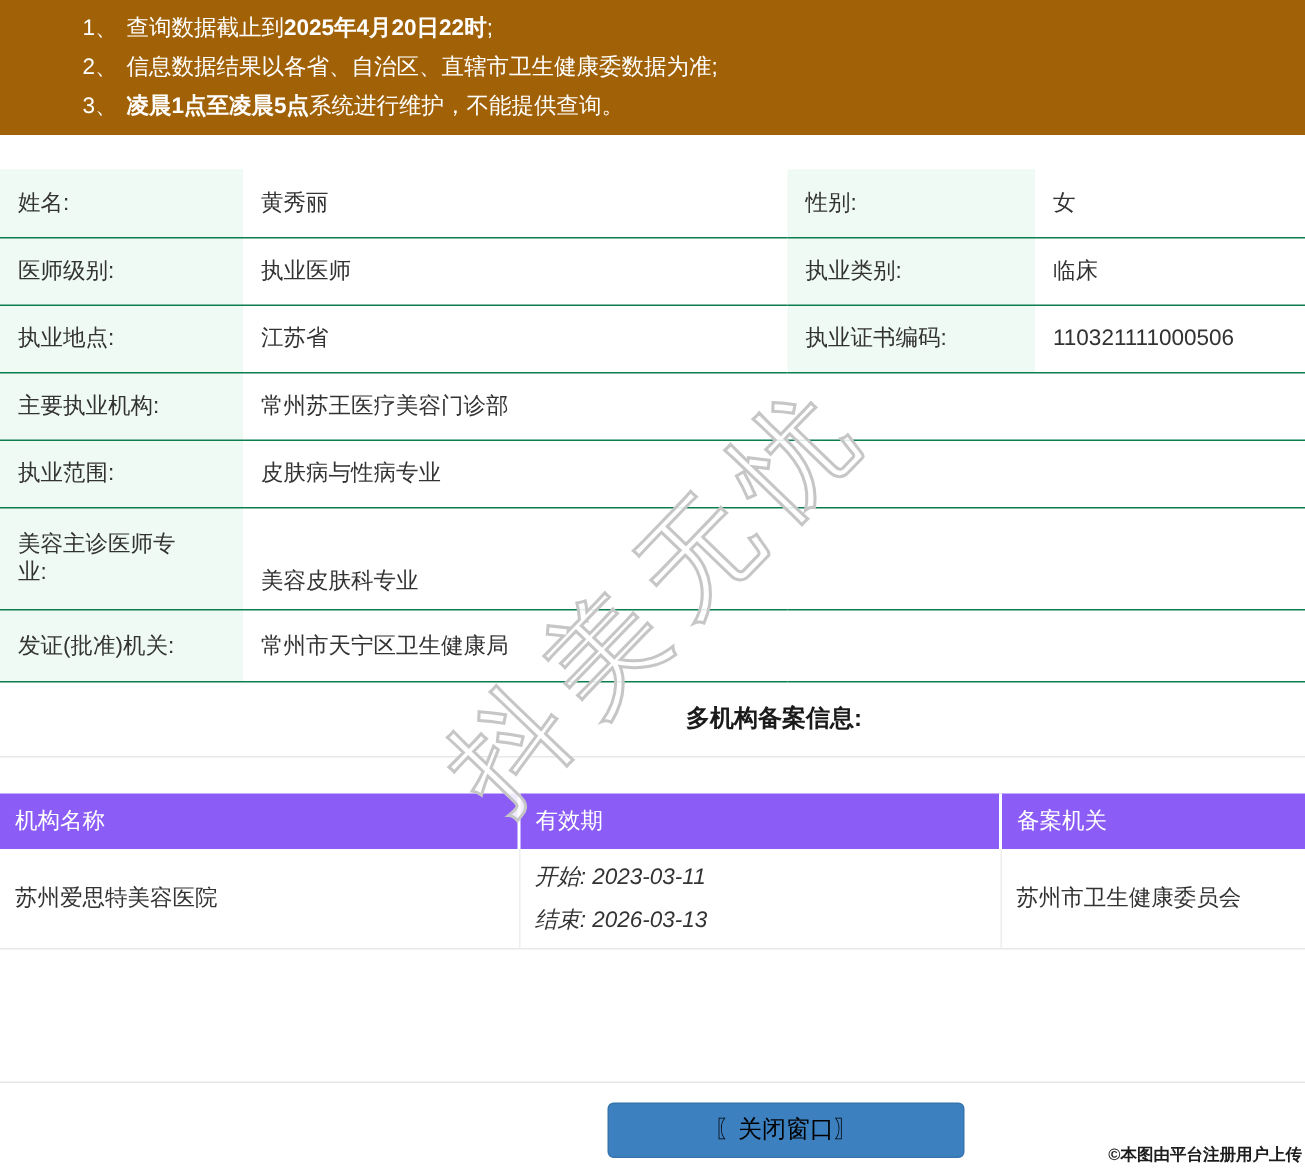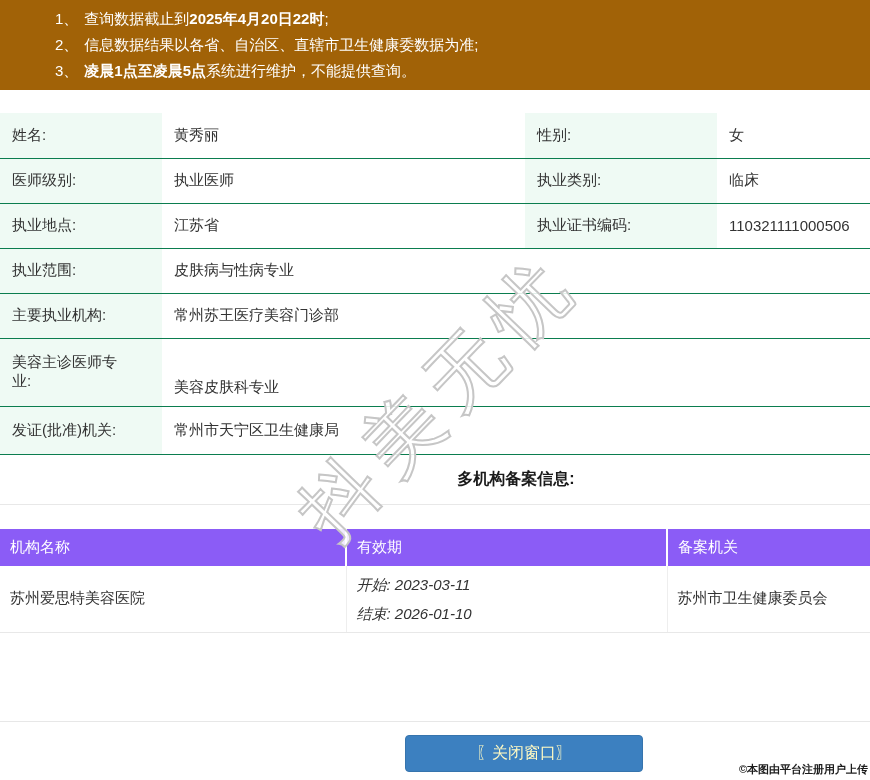--- a/index.html
+++ b/index.html
@@ -14,21 +14,21 @@
   .n-line b { font-weight:bold; }
 
   .gap-a { height:23px; }
 
   
   table.info { width:870px; border-collapse:collapse; table-layout:fixed; }
   table.info td { border-bottom:1px solid #0b7d4f; font-size:15px; color:#333;
     vertical-align:middle; }
   td.lbl { background:#effaf4; padding:0 40px 0 12px; }
   td.val { padding:0 6px 0 12px; }
-  .c1 { width:162px; } .c2 { width:363px; } .c3 { width:192px; } .c4 { width:180px; }
+  .c1 { width:162px; } .c2 { width:363px; } .c3 { width:165px; } .c4 { width:180px; }
   tr.h46 td { height:45px; } tr.h69 td { height:68px; } tr.h49 td { height:48px; }
   td.va-top { vertical-align:top; padding-top:30px; }
 
   
   .multi-heading { height:50px; border-bottom:1px solid #e8e8e8; padding-left:162px;
     display:flex; align-items:center; justify-content:center;
     font-size:16px; font-weight:bold; color:#1a1a1a; }
   .gap-b { height:24px; }
 
   
@@ -40,21 +40,21 @@
   table.org td { height:67px; font-size:15px; color:#333; padding-left:10px;
     border-bottom:1px solid #e8e8e8; vertical-align:middle; }
   table.org td + td { border-left:1px solid #eee; }
   .validity div { line-height:29px;font-style:italic; }
 
   .space-c { height:89px; border-bottom:1px solid #e7e7e7; }
 
   
   .footer { position:relative; height:51px; }
   .close-btn { display:block; margin:13px 0 0 405px; width:238px; height:37px;
-    background:#3c80c0; color:#fef9c3; font-size:16px; border:1px solid #3674ad;
+    background:#3c80c0; color:#000000; font-size:16px; border:1px solid #3674ad;
     border-radius:4px; cursor:pointer;
     font-family:"Liberation Sans","DejaVu Sans",sans-serif; }
 
   .copyright { position:absolute; right:2px; bottom:3px; font-size:11px;
     font-weight:bold; color:#1c1c1c; letter-spacing:0px;
     text-shadow:-1px 0 #fff,1px 0 #fff,0 -1px #fff,0 1px #fff,1px 1px #fff,-1px -1px #fff; }
 
   
   .watermark { position:absolute; left:440px; top:398px;
     transform:translate(-50%,-50%) rotate(-46deg);
@@ -95,26 +95,26 @@
       <td class="lbl">执业类别:</td>
       <td class="val">临床</td>
     </tr>
     <tr class="h46">
       <td class="lbl">执业地点:</td>
       <td class="val">江苏省</td>
       <td class="lbl">执业证书编码:</td>
       <td class="val">110321111000506</td>
     </tr>
     <tr class="h46">
+      <td class="lbl">主要执业机构:</td>
+      <td class="val" colspan="3">常州苏王医疗美容门诊部</td>
+    </tr>
+    <tr class="h46">
       <td class="lbl">执业范围:</td>
       <td class="val" colspan="3">皮肤病与性病专业</td>
-    </tr>
-    <tr class="h46">
-      <td class="lbl">主要执业机构:</td>
-      <td class="val" colspan="3">常州苏王医疗美容门诊部</td>
     </tr>
     <tr class="h69">
       <td class="lbl">美容主诊医师专业:</td>
       <td class="val va-top" colspan="3">美容皮肤科专业</td>
     </tr>
     <tr class="h49">
       <td class="lbl">发证(批准)机关:</td>
       <td class="val" colspan="3">常州市天宁区卫生健康局</td>
     </tr>
   </tbody>
@@ -130,21 +130,21 @@
         <th class="o1">机构名称</th>
         <th class="o2">有效期</th>
         <th class="o3">备案机关</th>
       </tr>
     </thead>
     <tbody>
       <tr>
         <td>苏州爱思特美容医院</td>
         <td class="validity">
           <div>开始: 2023-03-11</div>
-          <div>结束: 2026-01-10</div>
+          <div>结束: 2026-03-13</div>
         </td>
         <td>苏州市卫生健康委员会</td>
       </tr>
     </tbody>
   </table>
 
   <div class="space-c"></div>
 
   <div class="footer">
     <button class="close-btn">〖关闭窗口〗</button>

